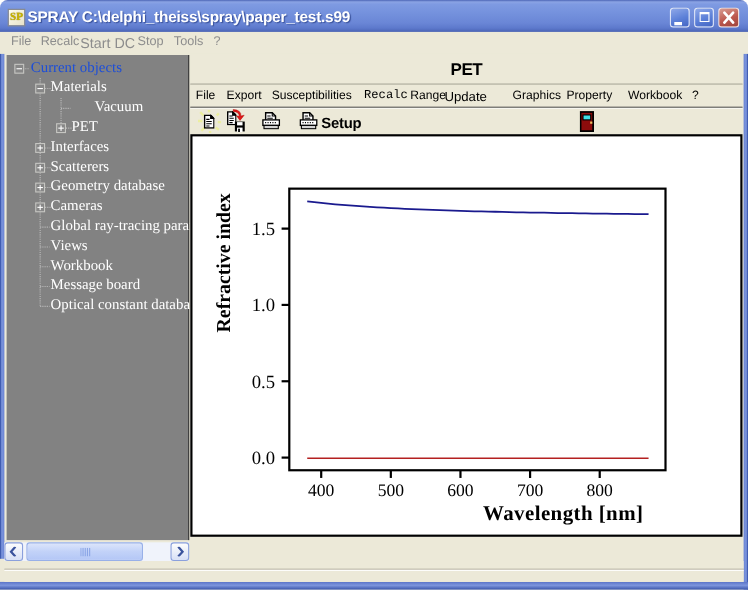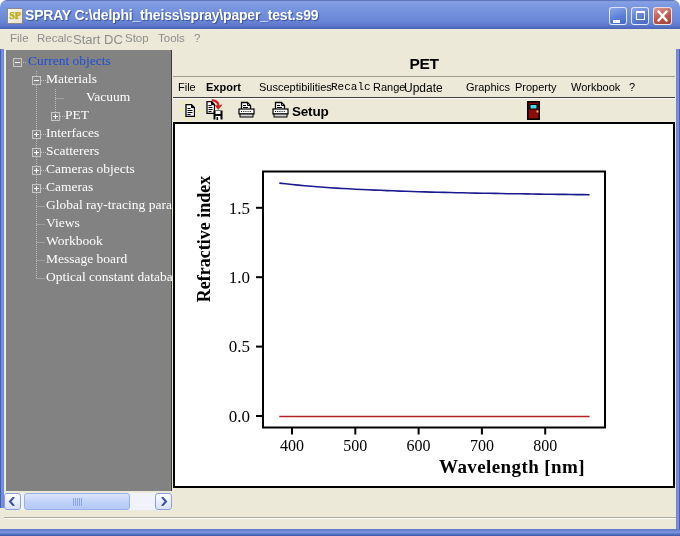--- a/index.html
+++ b/index.html
@@ -82,21 +82,21 @@
     <div class="abs" style="left:34px;top:134px;width:5px;height:1px;background:#fff;"></div>
     <div class="abs" style="left:36px;top:132px;width:1px;height:5px;background:#fff;"></div>
     <div class="abs" style="left:46px;top:125px;color:#fff;font:13.5px 'Liberation Serif',serif;white-space:nowrap;">Interfaces</div>
     <div class="abs" style="left:32px;top:148px;width:9px;height:9px;border:1px solid #c6c6c2;box-sizing:border-box;background:#878787;"></div>
     <div class="abs" style="left:34px;top:152px;width:5px;height:1px;background:#fff;"></div>
     <div class="abs" style="left:36px;top:150px;width:1px;height:5px;background:#fff;"></div>
     <div class="abs" style="left:46px;top:143px;color:#fff;font:13.5px 'Liberation Serif',serif;white-space:nowrap;">Scatterers</div>
     <div class="abs" style="left:32px;top:166px;width:9px;height:9px;border:1px solid #c6c6c2;box-sizing:border-box;background:#878787;"></div>
     <div class="abs" style="left:34px;top:170px;width:5px;height:1px;background:#fff;"></div>
     <div class="abs" style="left:36px;top:168px;width:1px;height:5px;background:#fff;"></div>
-    <div class="abs" style="left:46px;top:161px;color:#fff;font:13.5px 'Liberation Serif',serif;white-space:nowrap;">Cameras objects</div>
+    <div class="abs" style="left:46px;top:161px;color:#fff;font:13.5px 'Liberation Serif',serif;white-space:nowrap;">Geometry database</div>
     <div class="abs" style="left:32px;top:184px;width:9px;height:9px;border:1px solid #c6c6c2;box-sizing:border-box;background:#878787;"></div>
     <div class="abs" style="left:34px;top:188px;width:5px;height:1px;background:#fff;"></div>
     <div class="abs" style="left:36px;top:186px;width:1px;height:5px;background:#fff;"></div>
     <div class="abs" style="left:46px;top:179px;color:#fff;font:13.5px 'Liberation Serif',serif;white-space:nowrap;text-align:center;">Cameras</div>
     <div class="abs" style="left:46px;top:197px;color:#fff;font:13.5px 'Liberation Serif',serif;white-space:nowrap;">Global ray-tracing parameters</div>
     <div class="abs" style="left:46px;top:215px;color:#fff;font:13.5px 'Liberation Serif',serif;white-space:nowrap;">Views</div>
     <div class="abs" style="left:46px;top:233px;color:#fff;font:13.5px 'Liberation Serif',serif;white-space:nowrap;">Workbook</div>
     <div class="abs" style="left:46px;top:251px;color:#fff;font:13.5px 'Liberation Serif',serif;white-space:nowrap;">Message board</div>
     <div class="abs" style="left:46px;top:269px;color:#fff;font:13.5px 'Liberation Serif',serif;white-space:nowrap;">Optical constant database</div>
   </div>
@@ -126,22 +126,22 @@
       <line x1="8.5" y1="0" x2="8.5" y2="8"></line>
     </g>
 </svg>
 
 <div class="abs" style="left:173px;top:50px;width:502px;height:26px;background:#ece9d8;"></div>
 <div class="abs" style="left:173px;top:55px;width:502px;text-align:center;color:#000;font:bold 15.5px 'Liberation Sans',sans-serif;letter-spacing:-0.4px;">PET</div>
 <div class="abs" style="left:173px;top:76px;width:502px;height:1px;background:#9c9a8c;"></div>
 
 <div class="abs" style="left:173px;top:77px;width:502px;height:21px;background:#ece9d8;"></div>
 <div class="abs" style="left:178px;top:81px;font-size:11px;color:#000;">File</div>
-<div class="abs" style="left:206px;top:81px;font-size:11px;color:#000;font-weight:bold;">Export</div>
-<div class="abs" style="left:247px;top:81px;font-size:11px;color:#000;margin-left:12px;">Susceptibilities</div>
+<div class="abs" style="left:206px;top:81px;font-size:11px;color:#000;">Export</div>
+<div class="abs" style="left:247px;top:81px;font-size:11px;color:#000;">Susceptibilities</div>
 <div class="abs" style="left:331px;top:81px;font-size:11px;color:#000;font-family:Liberation Mono, monospace;">Recalc</div>
 <div class="abs" style="left:373px;top:81px;font-size:11px;color:#000;">Range</div>
 <div class="abs" style="left:404px;top:81px;font-size:12px;color:#000;">Update</div>
 <div class="abs" style="left:466px;top:81px;font-size:11px;color:#000;">Graphics</div>
 <div class="abs" style="left:515px;top:81px;font-size:11px;color:#000;">Property</div>
 <div class="abs" style="left:571px;top:81px;font-size:11px;color:#000;">Workbook</div>
 <div class="abs" style="left:629px;top:81px;font-size:11px;color:#000;">?</div>
 <div class="abs" style="left:173px;top:97px;width:502px;height:1px;background:#3e3e3e;"></div>
 <div class="abs" style="left:173px;top:98px;width:502px;height:1px;background:#fbfaf6;"></div>
 

